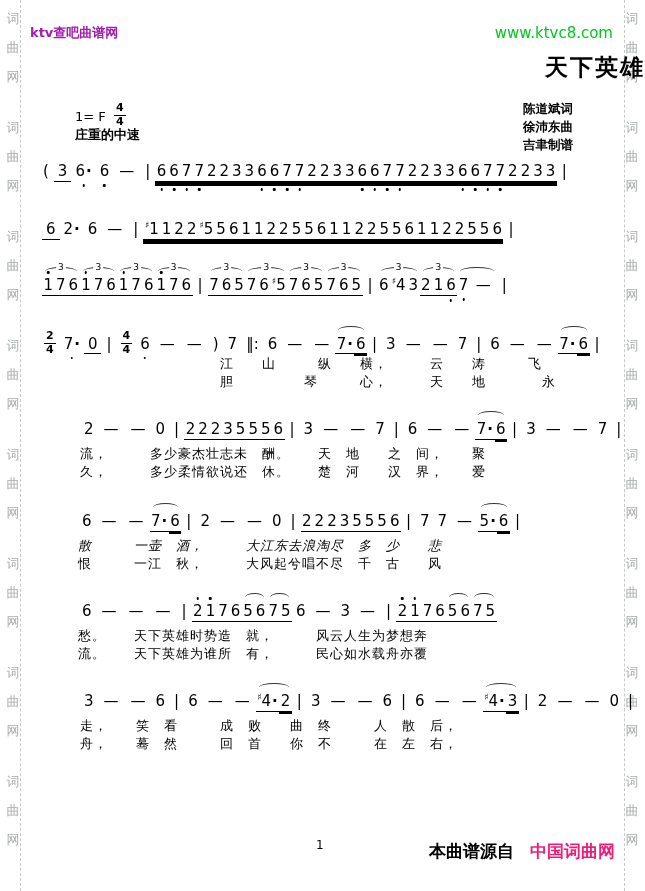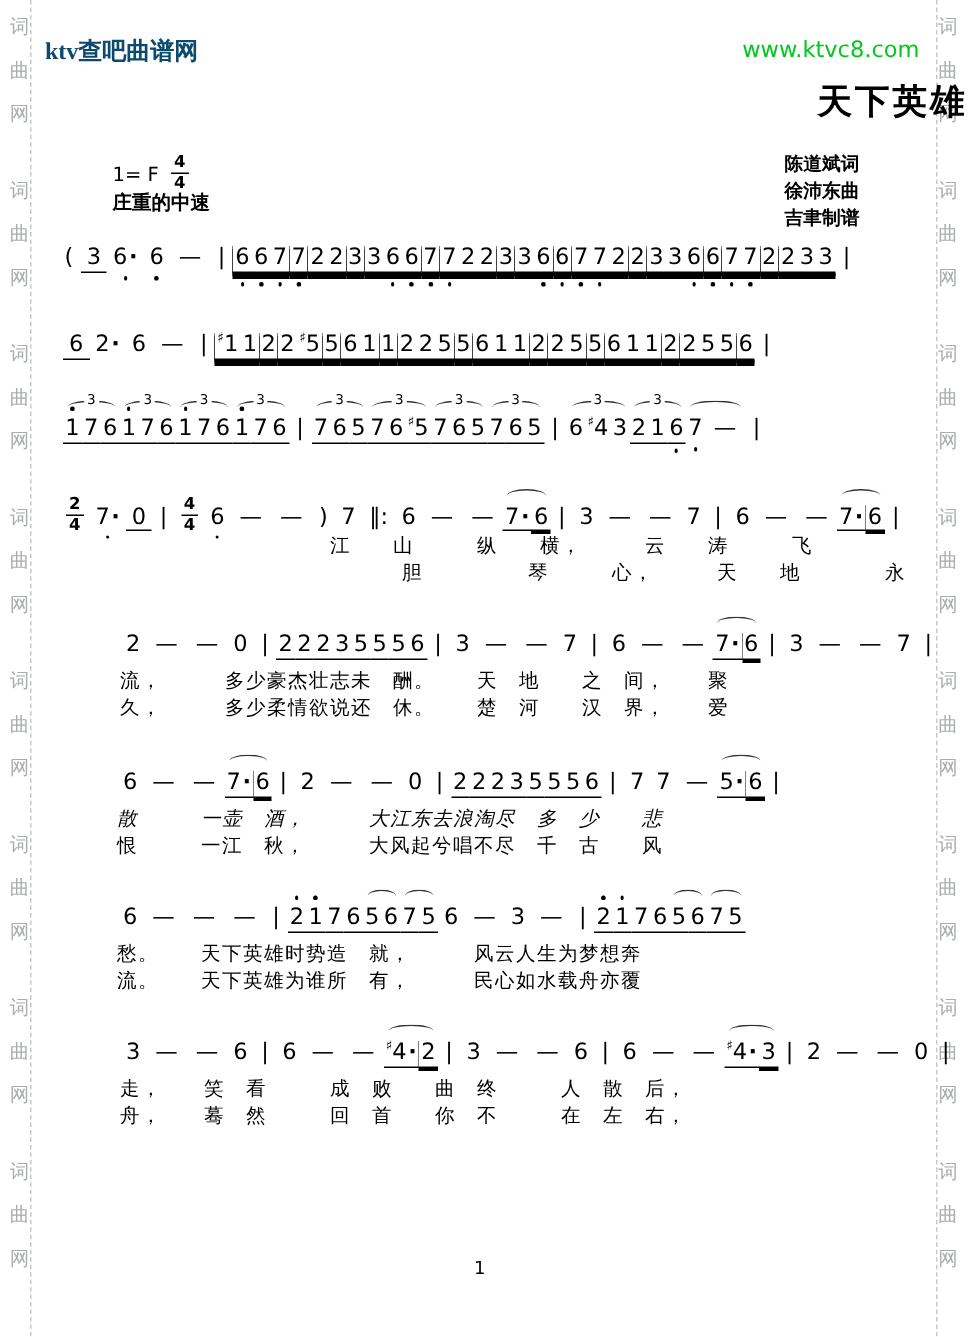--- a/index.html
+++ b/index.html
@@ -9,21 +9,21 @@
   .wm{position:absolute;top:4px;bottom:0;width:26px;display:flex;flex-direction:column;
       align-items:center;color:#a9aeab;font-size:13px;line-height:1;}
   .wm-left{left:0;}
   .wm-right{right:0;}
   .wm span{margin:8px 0 8px 0;}
   .wm span.gap{margin-top:30px;}
   .dline{position:absolute;top:0;bottom:0;border-left:1px dashed #c6c9c6;width:0;}
   .dline-left{left:20px;}
   .dline-right{right:20px;}
   
-  .site-left{position:absolute;left:30px;top:24px;font-size:16px;font-weight:bold;color:#0c4a6e;text-decoration:none;font-family:Liberation Serif, serif;}
+  .site-left{position:absolute;left:30px;top:24px;font-size:13px;font-weight:bold;color:#a21caf;text-decoration:none;}
   .site-right{position:absolute;right:32px;top:24px;font-size:15px;color:#00c81e;text-decoration:none;}
   .title{position:absolute;left:0;right:0;top:52px;text-align:right;font-size:23px;font-weight:bold;letter-spacing:2px;}
   .subtitle{position:absolute;left:0;right:0;top:81px;text-align:center;font-size:14px;font-weight:bold;}
   .keyrow{position:absolute;left:75px;top:102px;font-size:13px;white-space:nowrap;}
   .tempo{position:absolute;left:75px;top:126px;font-size:13px;font-weight:bold;}
   .credits{position:absolute;right:72px;top:100px;font-size:12.5px;line-height:1.45;font-weight:bold;}
   
   .mline{position:absolute;white-space:nowrap;font-size:15px;line-height:1.25;}
   .nt{display:inline-block;position:relative;padding:0 4px;}
   .grp .nt{padding:0 1.5px;}
@@ -130,29 +130,32 @@
     <div>徐沛东曲</div>
     <div>吉聿制谱</div>
   </div>
 
   <div id="score">
       <div class="mline" style="left: 38px; top: 162px;"><span class="bar">(</span><span class="nt u1">3</span><span class="nt lo">6<span class="adot">·</span></span><span class="nt lo">6</span><span class="dash">—</span><span class="bar">|</span><span class="grp"><span class="nt u3 lo">6</span><span class="nt u3 lo">6</span><span class="nt u3 lo">7</span><span class="nt u3 lo">7</span><span class="nt u3">2</span><span class="nt u3">2</span><span class="nt u3">3</span><span class="nt u3">3</span></span><span class="grp"><span class="nt u3 lo">6</span><span class="nt u3 lo">6</span><span class="nt u3 lo">7</span><span class="nt u3 lo">7</span><span class="nt u3">2</span><span class="nt u3">2</span><span class="nt u3">3</span><span class="nt u3">3</span></span><span class="grp"><span class="nt u3 lo">6</span><span class="nt u3 lo">6</span><span class="nt u3 lo">7</span><span class="nt u3 lo">7</span><span class="nt u3">2</span><span class="nt u3">2</span><span class="nt u3">3</span><span class="nt u3">3</span></span><span class="grp"><span class="nt u3 lo">6</span><span class="nt u3 lo">6</span><span class="nt u3 lo">7</span><span class="nt u3 lo">7</span><span class="nt u3">2</span><span class="nt u3">2</span><span class="nt u3">3</span><span class="nt u3">3</span></span><span class="bar">|</span></div>
       <div class="mline" style="left: 42px; top: 220px;"><span class="nt u1">6</span><span class="nt">2<span class="adot">·</span></span><span class="nt">6</span><span class="dash">—</span><span class="bar">|</span><span class="grp"><span class="nt u3"><span class="sh">♯</span>1</span><span class="nt u3">1</span><span class="nt u3">2</span><span class="nt u3">2</span><span class="nt u3"><span class="sh">♯</span>5</span><span class="nt u3">5</span><span class="nt u3">6</span></span><span class="grp"><span class="nt u3">1</span><span class="nt u3">1</span><span class="nt u3">2</span><span class="nt u3">2</span><span class="nt u3">5</span><span class="nt u3">5</span><span class="nt u3">6</span></span><span class="grp"><span class="nt u3">1</span><span class="nt u3">1</span><span class="nt u3">2</span><span class="nt u3">2</span><span class="nt u3">5</span><span class="nt u3">5</span><span class="nt u3">6</span></span><span class="grp"><span class="nt u3">1</span><span class="nt u3">1</span><span class="nt u3">2</span><span class="nt u3">2</span><span class="nt u3">5</span><span class="nt u3">5</span><span class="nt u3">6</span></span><span class="bar">|</span></div>
       <div class="mline" style="left: 42px; top: 276px;"><span class="grp tri"><span class="nt u1 hi">1</span><span class="nt u1">7</span><span class="nt u1">6</span></span><span class="grp tri"><span class="nt u1 hi">1</span><span class="nt u1">7</span><span class="nt u1">6</span></span><span class="grp tri"><span class="nt u1 hi">1</span><span class="nt u1">7</span><span class="nt u1">6</span></span><span class="grp tri"><span class="nt u1 hi">1</span><span class="nt u1">7</span><span class="nt u1">6</span></span><span class="bar">|</span><span class="grp tri"><span class="nt u1">7</span><span class="nt u1">6</span><span class="nt u1">5</span></span><span class="grp tri"><span class="nt u1">7</span><span class="nt u1">6</span><span class="nt u1"><span class="sh">♯</span>5</span></span><span class="grp tri"><span class="nt u1">7</span><span class="nt u1">6</span><span class="nt u1">5</span></span><span class="grp tri"><span class="nt u1">7</span><span class="nt u1">6</span><span class="nt u1">5</span></span><span class="bar">|</span><span class="grp tri"><span class="nt">6</span><span class="nt"><span class="sh">♯</span>4</span><span class="nt">3</span></span><span class="grp tri"><span class="nt u1">2</span><span class="nt u1">1</span><span class="nt u1 lo">6</span></span><span class="grp arc"><span class="nt lo">7</span><span class="dash">—</span></span><span class="bar">|</span></div>
       <div class="mline" style="left: 40px; top: 330px;"><span class="ts"><b>2</b><i>4</i></span><span class="nt lo">7<span class="adot">·</span></span><span class="nt u1">0</span><span class="bar">|</span><span class="ts"><b>4</b><i>4</i></span><span class="nt lo">6</span><span class="dash">—</span><span class="dash">—</span><span class="bar">)</span><span class="nt">7</span><span class="bar">‖:</span><span class="nt">6</span><span class="dash">—</span><span class="dash">—</span><span class="grp arc"><span class="nt u1">7<span class="adot">·</span></span><span class="nt u2">6</span></span><span class="bar">|</span><span class="nt">3</span><span class="dash">—</span><span class="dash">—</span><span class="nt">7</span><span class="bar">|</span><span class="nt">6</span><span class="dash">—</span><span class="dash">—</span><span class="grp arc"><span class="nt u1">7<span class="adot">·</span></span><span class="nt u2">6</span></span><span class="bar">|</span></div>
       <div class="lyr" style="left: 220px; top: 355px;">江　　山　　　纵　　横，　　　云　　涛　　　飞</div>
-      <div class="lyr" style="left: 220px; top: 373px; margin-left: 48px;">胆　　　　　琴　　　心，　　　天　　地　　　　永</div>
+      <div class="lyr" style="left: 220px; top: 373px;">胆　　　　　琴　　　心，　　　天　　地　　　　永</div>
       <div class="mline" style="left: 80px; top: 420px;"><span class="nt">2</span><span class="dash">—</span><span class="dash">—</span><span class="nt">0</span><span class="bar">|</span><span class="grp"><span class="nt u1">2</span><span class="nt u1">2</span></span><span class="grp"><span class="nt u1">2</span><span class="nt u1">3</span></span><span class="grp"><span class="nt u1">5</span><span class="nt u1">5</span></span><span class="grp"><span class="nt u1">5</span><span class="nt u1">6</span></span><span class="bar">|</span><span class="nt">3</span><span class="dash">—</span><span class="dash">—</span><span class="nt">7</span><span class="bar">|</span><span class="nt">6</span><span class="dash">—</span><span class="dash">—</span><span class="grp arc"><span class="nt u1">7<span class="adot">·</span></span><span class="nt u2">6</span></span><span class="bar">|</span><span class="nt">3</span><span class="dash">—</span><span class="dash">—</span><span class="nt">7</span><span class="bar">|</span></div>
       <div class="lyr" style="left: 80px; top: 445px;">流，　　　多少豪杰壮志未　酬。　　天　地　　之　间，　　聚</div>
       <div class="lyr" style="left: 80px; top: 463px;">久，　　　多少柔情欲说还　休。　　楚　河　　汉　界，　　爱</div>
       <div class="mline" style="left: 78px; top: 512px;"><span class="nt">6</span><span class="dash">—</span><span class="dash">—</span><span class="grp arc"><span class="nt u1">7<span class="adot">·</span></span><span class="nt u2">6</span></span><span class="bar">|</span><span class="nt">2</span><span class="dash">—</span><span class="dash">—</span><span class="nt">0</span><span class="bar">|</span><span class="grp"><span class="nt u1">2</span><span class="nt u1">2</span></span><span class="grp"><span class="nt u1">2</span><span class="nt u1">3</span></span><span class="grp"><span class="nt u1">5</span><span class="nt u1">5</span></span><span class="grp"><span class="nt u1">5</span><span class="nt u1">6</span></span><span class="bar">|</span><span class="nt">7</span><span class="nt">7</span><span class="dash">—</span><span class="grp arc"><span class="nt u1">5<span class="adot">·</span></span><span class="nt u2">6</span></span><span class="bar">|</span></div>
       <div class="lyr" style="left: 78px; top: 537px; font-style: italic;">散　　　一壶　酒，　　　大江东去浪淘尽　多　少　　悲</div>
       <div class="lyr" style="left: 78px; top: 555px;">恨　　　一江　秋，　　　大风起兮唱不尽　千　古　　风</div>
       <div class="mline" style="left: 78px; top: 602px;"><span class="nt">6</span><span class="dash">—</span><span class="dash">—</span><span class="dash">—</span><span class="bar">|</span><span class="grp"><span class="nt u1 hi">2</span><span class="nt u1 hi">1</span></span><span class="grp"><span class="nt u1">7</span><span class="nt u1">6</span></span><span class="grp arc"><span class="nt u1">5</span><span class="nt u1">6</span></span><span class="grp arc"><span class="nt u1">7</span><span class="nt u1">5</span></span><span class="nt">6</span><span class="dash">—</span><span class="nt">3</span><span class="dash">—</span><span class="bar">|</span><span class="grp"><span class="nt u1 hi">2</span><span class="nt u1 hi">1</span></span><span class="grp"><span class="nt u1">7</span><span class="nt u1">6</span></span><span class="grp arc"><span class="nt u1">5</span><span class="nt u1">6</span></span><span class="grp arc"><span class="nt u1">7</span><span class="nt u1">5</span></span></div>
       <div class="lyr" style="left: 78px; top: 627px;">愁。　　天下英雄时势造　就，　　　风云人生为梦想奔</div>
       <div class="lyr" style="left: 78px; top: 645px;">流。　　天下英雄为谁所　有，　　　民心如水载舟亦覆</div>
       <div class="mline" style="left: 80px; top: 692px;"><span class="nt">3</span><span class="dash">—</span><span class="dash">—</span><span class="nt">6</span><span class="bar">|</span><span class="nt">6</span><span class="dash">—</span><span class="dash">—</span><span class="grp arc"><span class="nt u1"><span class="sh">♯</span>4<span class="adot">·</span></span><span class="nt u2">2</span></span><span class="bar">|</span><span class="nt">3</span><span class="dash">—</span><span class="dash">—</span><span class="nt">6</span><span class="bar">|</span><span class="nt">6</span><span class="dash">—</span><span class="dash">—</span><span class="grp arc"><span class="nt u1"><span class="sh">♯</span>4<span class="adot">·</span></span><span class="nt u2">3</span></span><span class="bar">|</span><span class="nt">2</span><span class="dash">—</span><span class="dash">—</span><span class="nt">0</span><span class="bar">|</span></div>
       <div class="lyr" style="left: 80px; top: 717px;">走，　　笑　看　　　成　败　　曲　终　　　人　散　后，</div>
       <div class="lyr" style="left: 80px; top: 735px;">舟，　　蓦　然　　　回　首　　你　不　　　在　左　右，</div>
     </div>
 
   <div class="pageno">1</div>
+  <div class="src">
+    <span>本曲谱源自</span><span class="src-site">中国词曲网</span>
+  </div>
 </div>
 
 </body></html>

